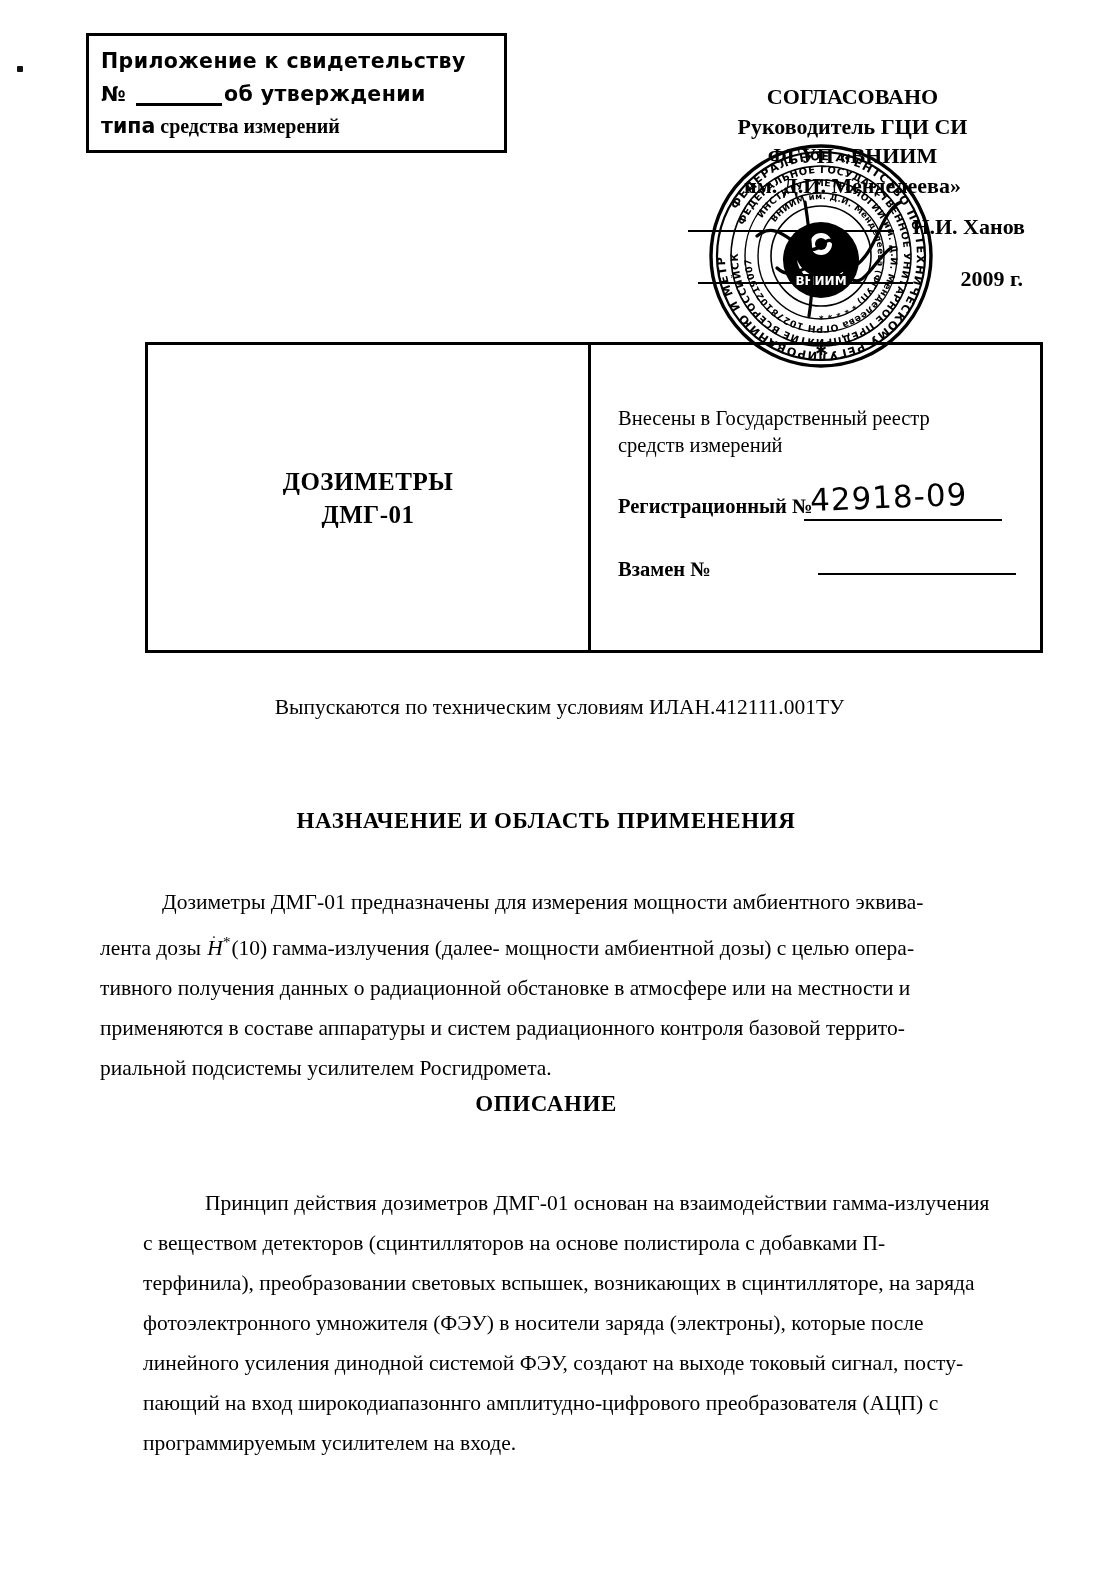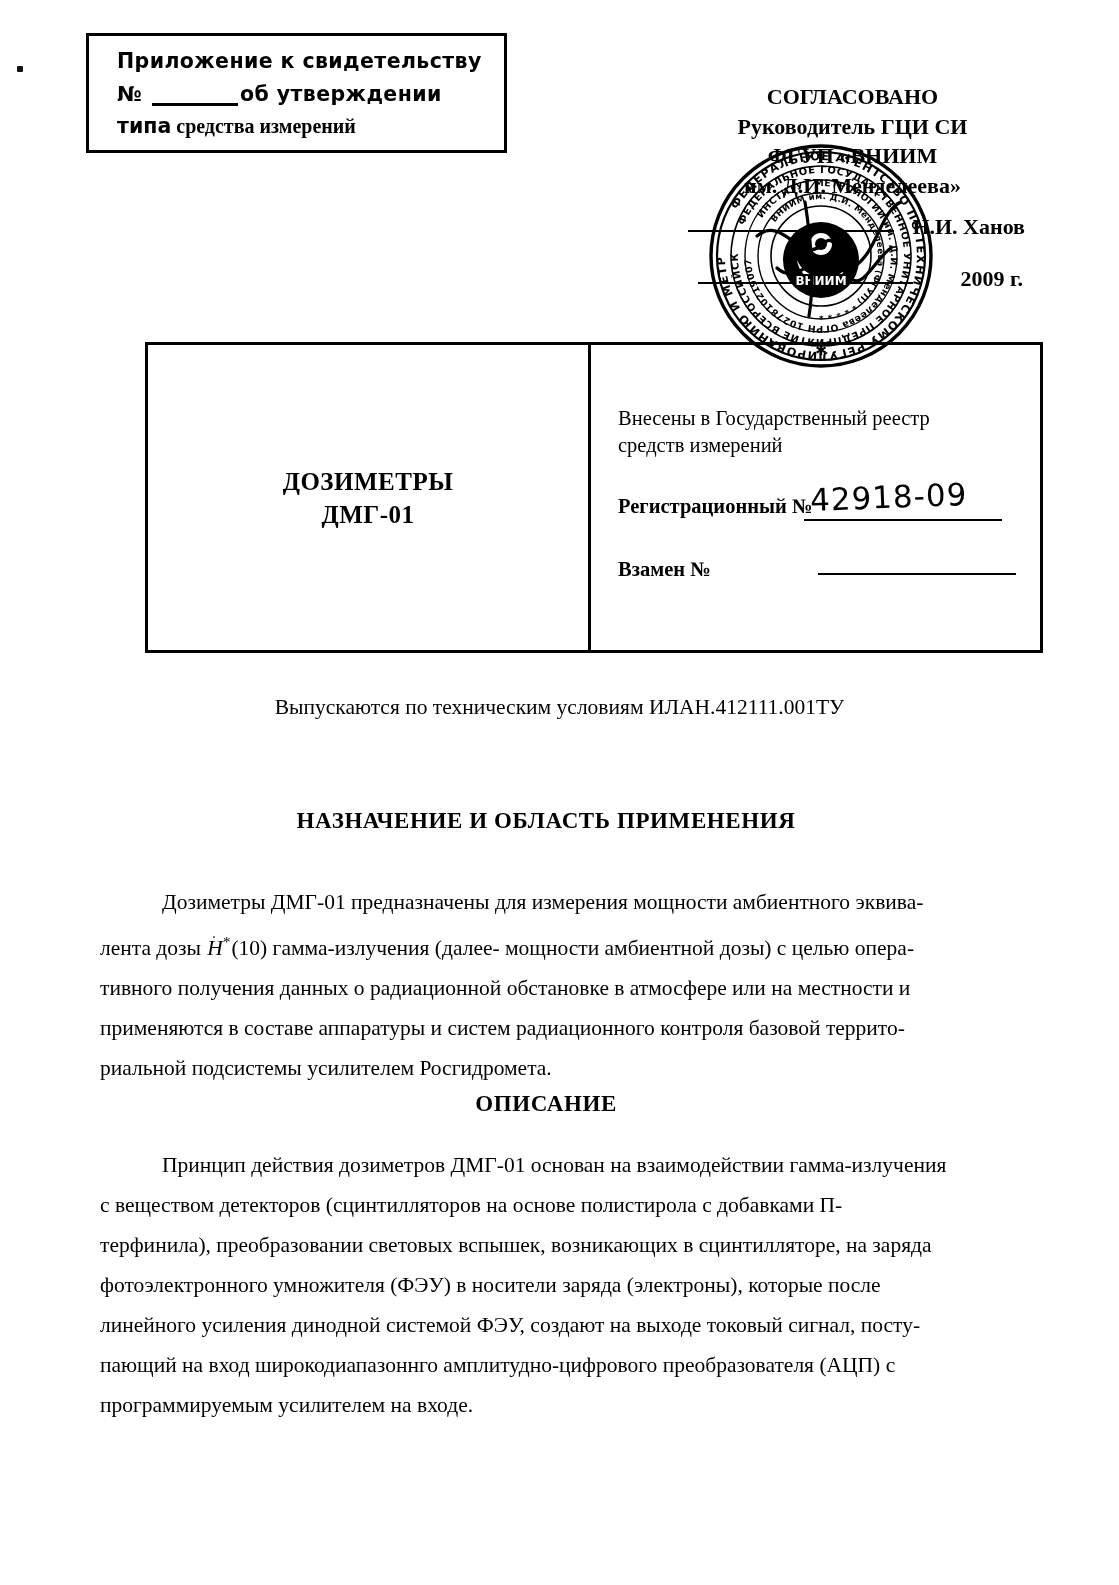--- a/index.html
+++ b/index.html
@@ -34,21 +34,21 @@
 
   
   #appendix-box {
     position: absolute;
     left: 86px;
     top: 33px;
     width: 421px;
     height: 120px;
     border: 3px solid #000;
     box-sizing: border-box;
-    padding: 9px 0 0 28px;
+    padding: 9px 0 0 12px;
   }
   #appendix-box .ln {
     font-family: "DejaVu Sans", sans-serif;
     font-weight: bold;
     font-size: 20.5px;
     line-height: 33px;
     letter-spacing: 0.4px;
     white-space: nowrap;
   }
   #appendix-box .ln2 {
@@ -228,21 +228,21 @@
   .para {
     position: absolute;
     left: 100px;
     width: 920px;
     font-size: 21.5px;
     line-height: 40px;
     text-align: justify;
     text-justify: inter-word;
   }
   #para-purpose { top: 862px; margin-top: 20px; }
-  #para-description { top: 1145px; }
+  #para-description { top: 1183px; margin-left: 43px; }
   .para .indent { display: inline-block; width: 62px; }
   .para .lastline { text-align: left; }
 
   
   .mathH {
     font-family: "Liberation Serif", serif;
     font-style: italic;
     position: relative;
     padding: 0 1px;
   }

